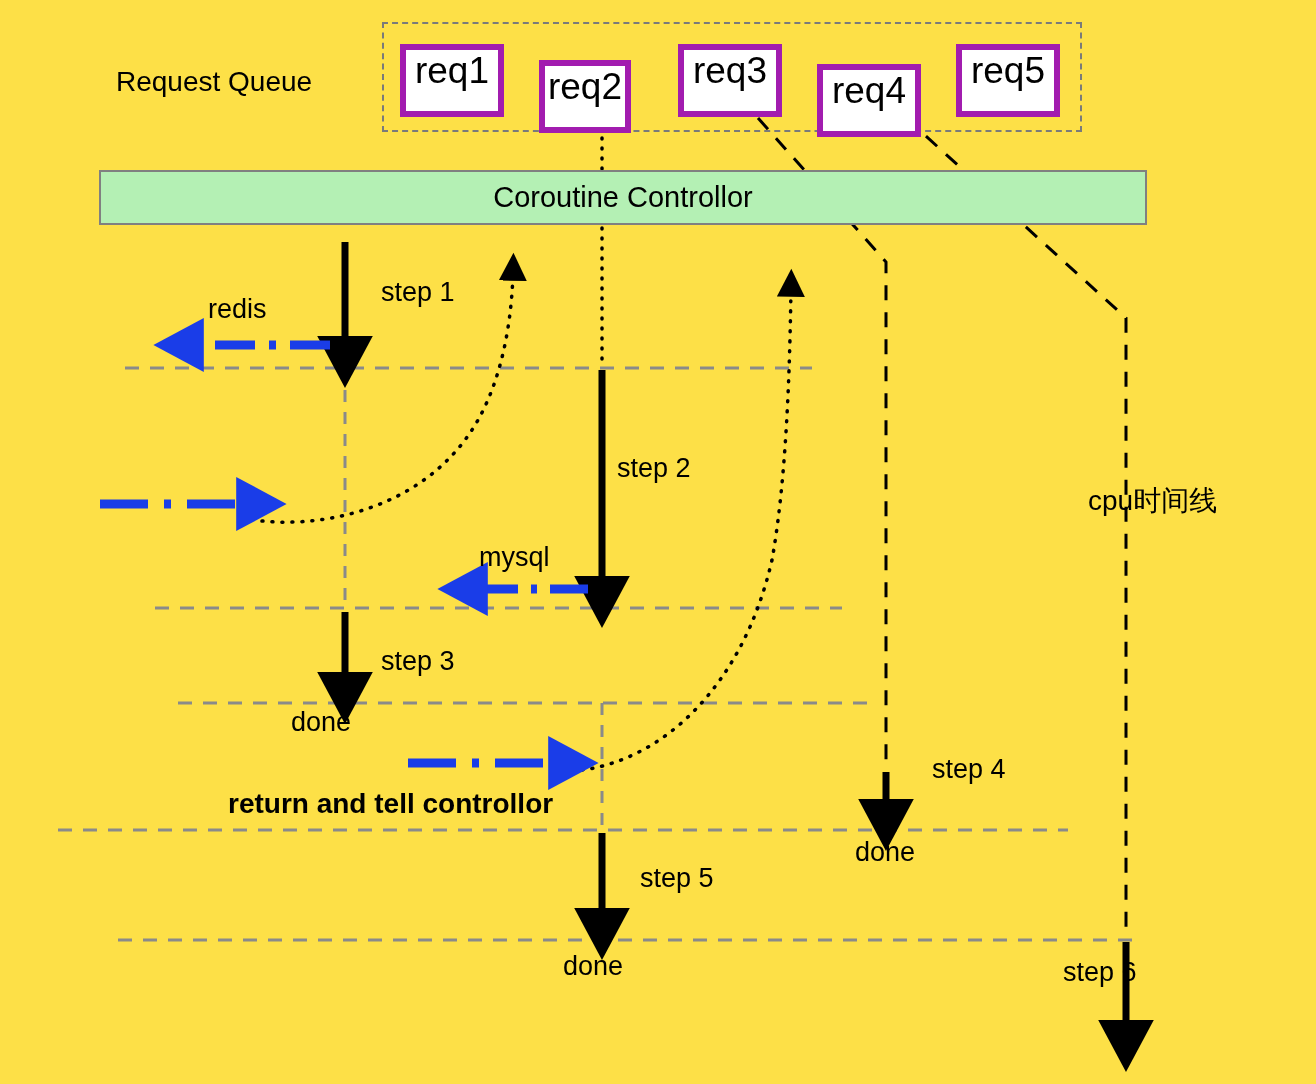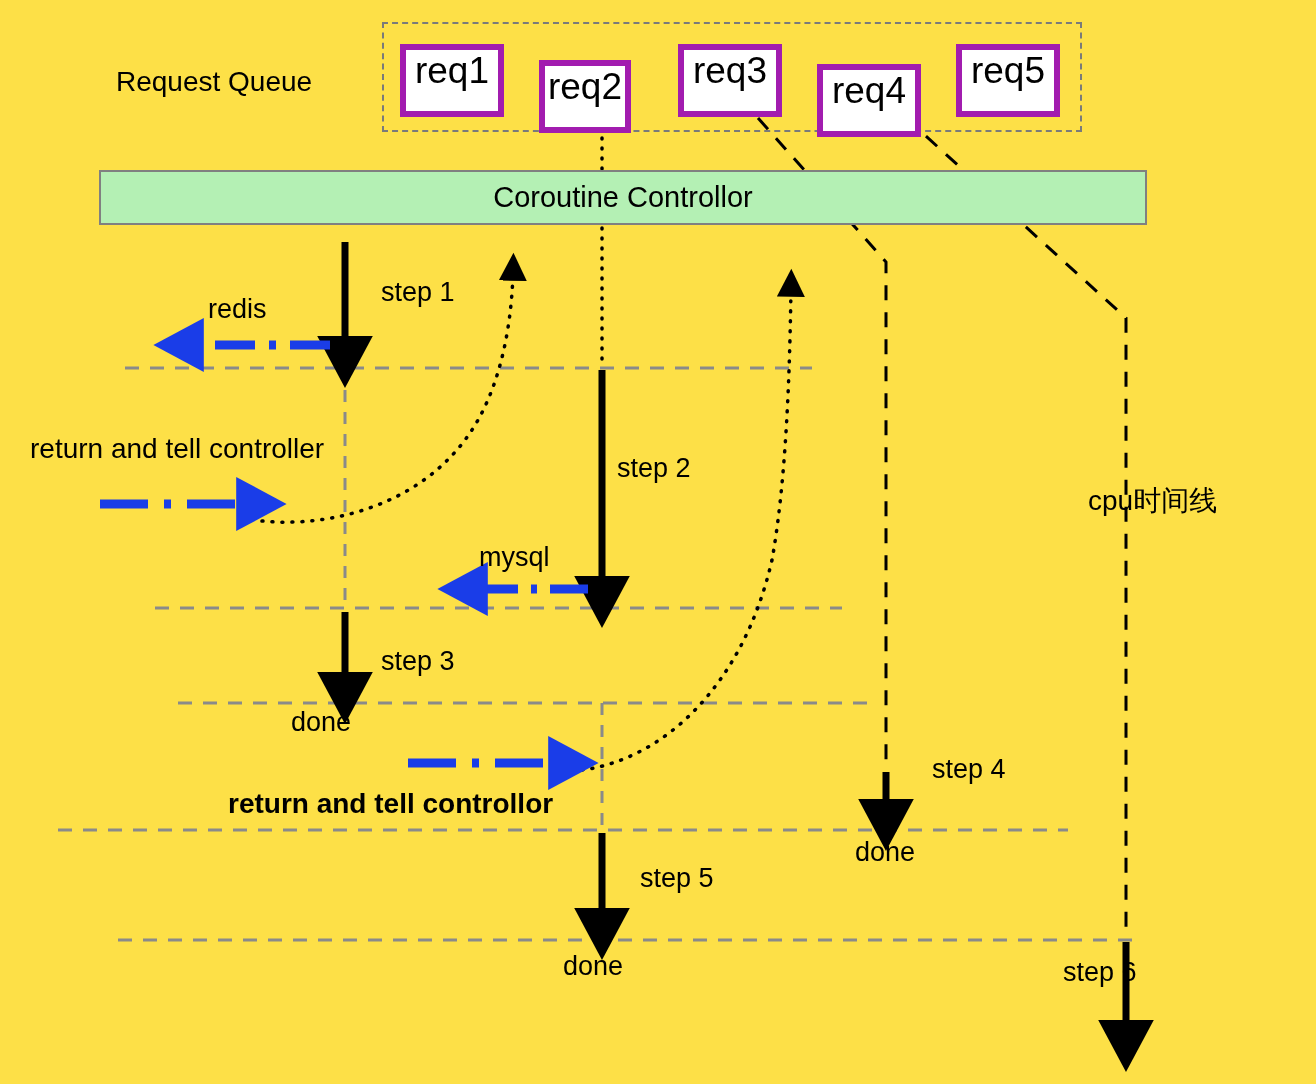--- a/index.html
+++ b/index.html
@@ -149,21 +149,20 @@
   <div class="lbl lbl-27" style="left:381px; top:277px;">step 1</div>
   <div class="lbl lbl-27" style="left:617px; top:453px;">step 2</div>
   <div class="lbl lbl-27" style="left:381px; top:646px;">step 3</div>
   <div class="lbl lbl-27" style="left:932px; top:754px;">step 4</div>
   <div class="lbl lbl-27" style="left:640px; top:863px;text-align:right;">step 5</div>
   <div class="lbl lbl-27" style="left:1063px; top:957px;">step 6</div>
 
   <div class="lbl lbl-27" style="left:208px; top:294px;">redis</div>
   <div class="lbl lbl-27" style="left:479px; top:542px;">mysql</div>
 
-  <div class="lbl lbl-28" style="left:30px; top:433px;">return and tell controller</div>
   <div class="lbl lbl-28" style="left:228px; top:788px;font-weight:bold;">return  and tell  controllor</div>
 
   <div class="lbl lbl-27" style="left:291px; top:707px;">done</div>
   <div class="lbl lbl-27" style="left:855px; top:837px;">done</div>
   <div class="lbl lbl-27" style="left:563px; top:951px;">done</div>
 
   <div class="lbl lbl-28" style="left:1088px; top:482px;">cpu时间线</div>
 
 </div>
 

